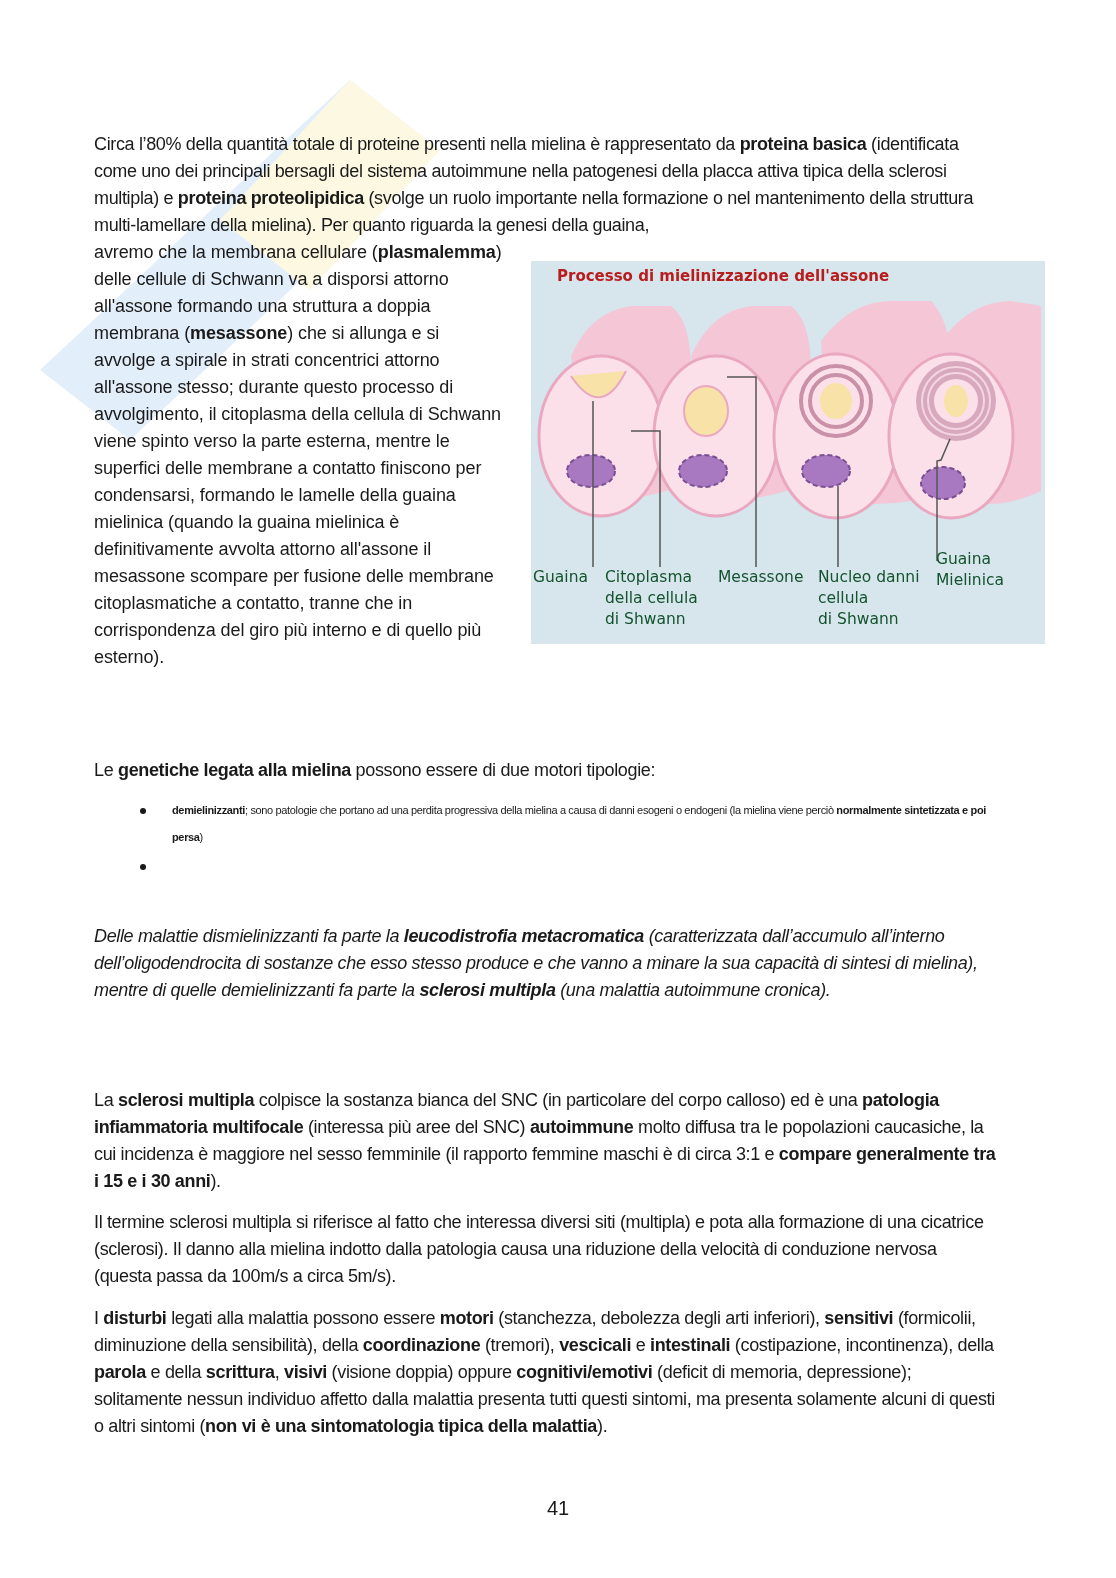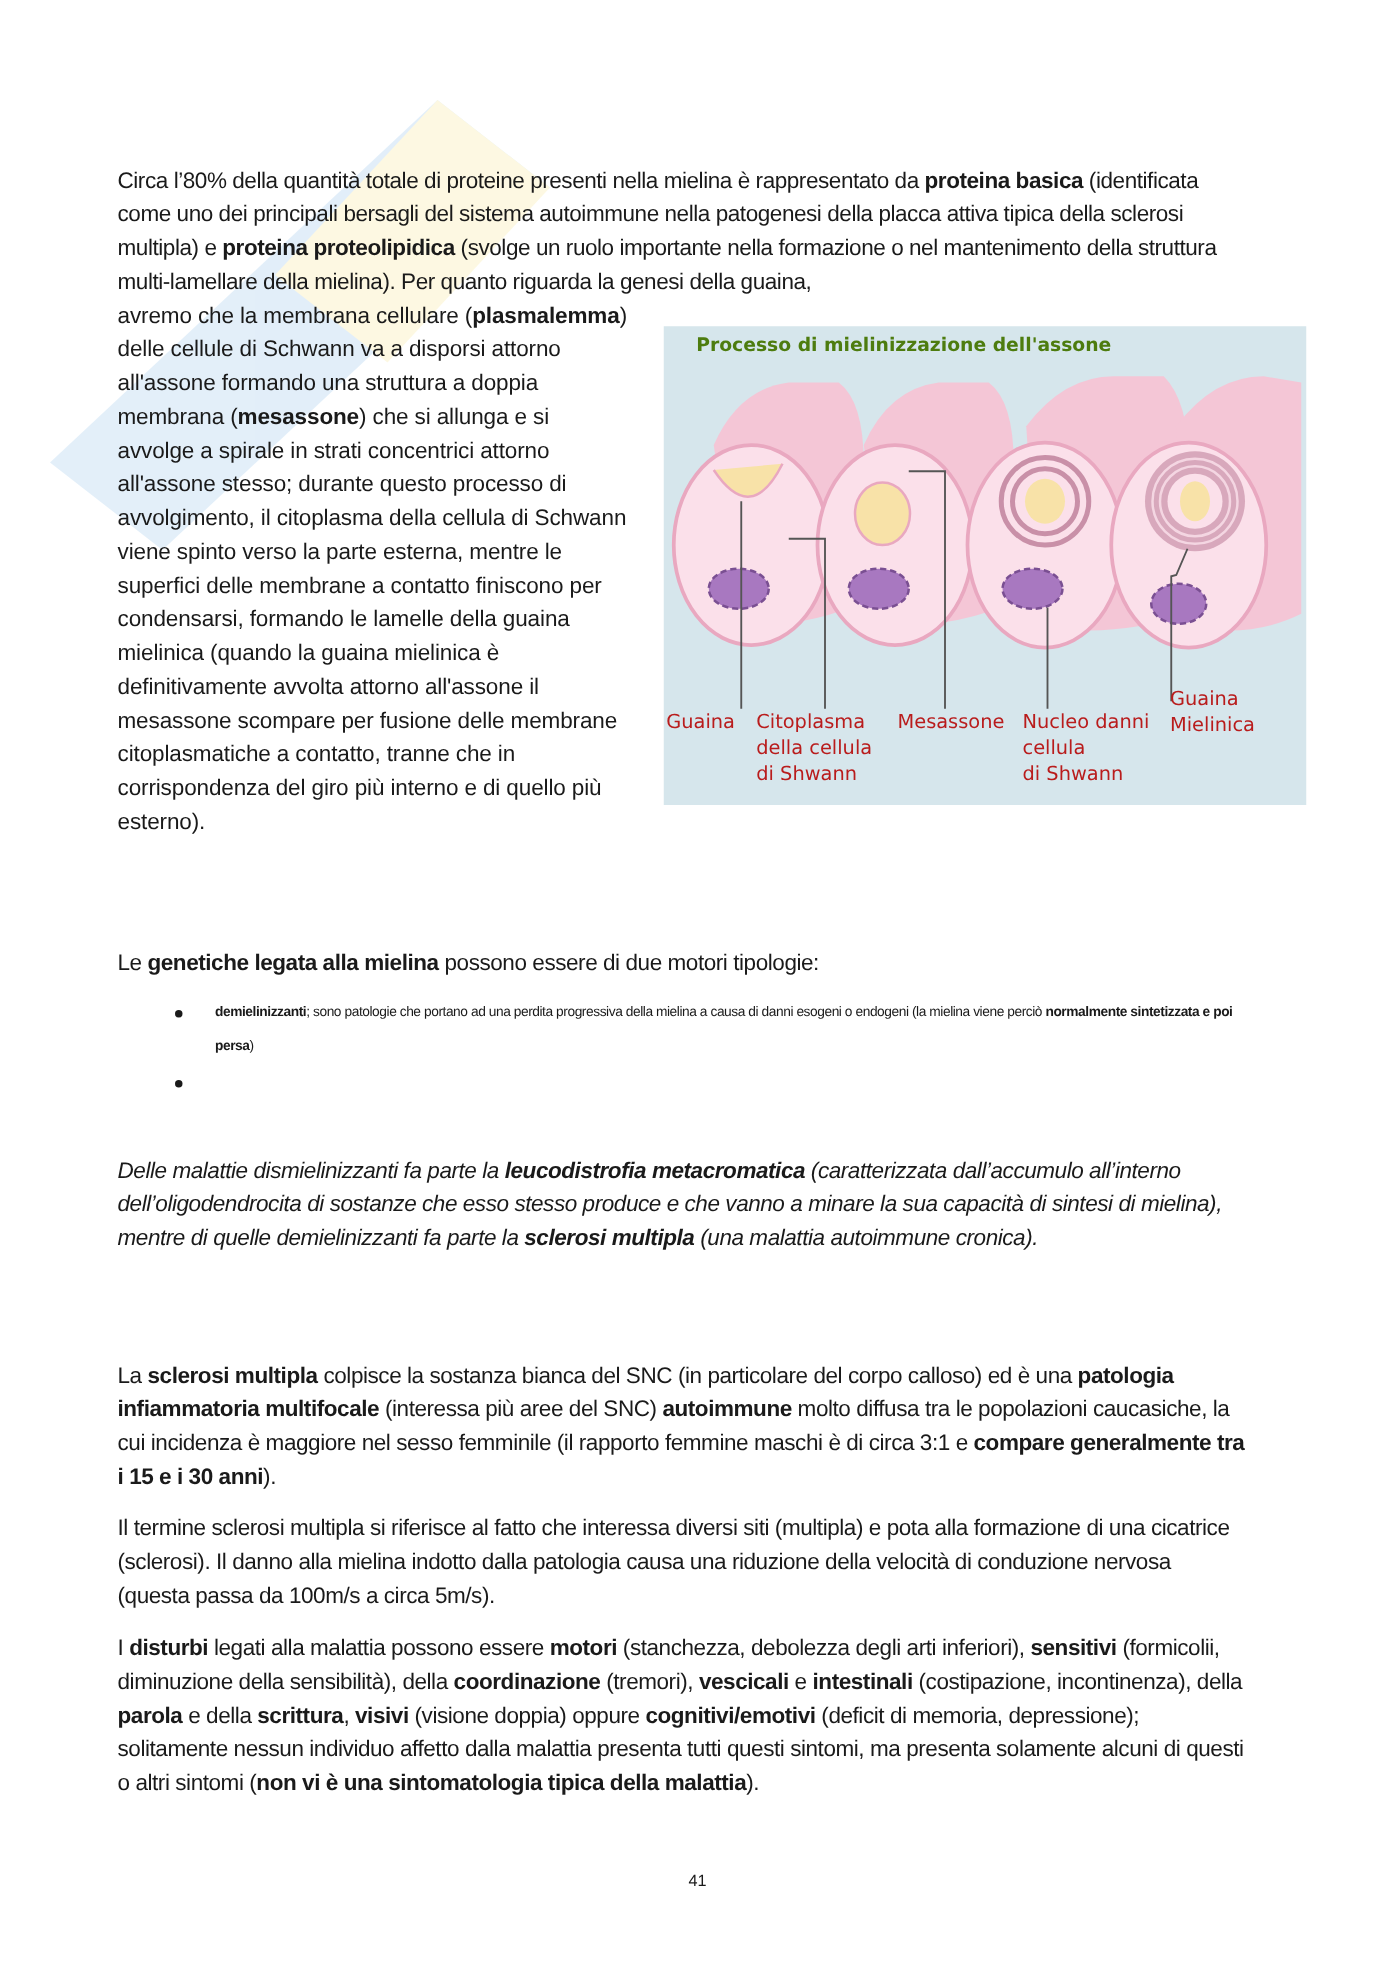--- a/index.html
+++ b/index.html
@@ -5,31 +5,31 @@
   html, body { margin: 0; padding: 0; background: #ffffff; }
   body { width: 1116px; height: 1578px; position: relative; overflow: hidden;
          font-family: "Liberation Sans", sans-serif; color: #1a1a1a; }
   .watermark { position: absolute; left: 20px; top: 40px; width: 480px; height: 420px; pointer-events: none; }
   .p { position: absolute; left: 94px; font-size: 18px; line-height: 27px; letter-spacing: -0.35px; }
   .p b { font-weight: bold; }
   #p1 { top: 131px; width: 900px; }
   #p1-wrap { top: 239px; width: 410px; letter-spacing: -0.1px; }
   .figure { position: absolute; left: 531px; top: 261px; width: 514px; height: 383px; background: #d6e6ec; }
   .figure svg { position: absolute; left: 0; top: 0; }
-  .fig-title { position: absolute; left: 26px; top: 6px; font-family: "DejaVu Sans", sans-serif; font-weight: bold; font-size: 15px; color: #4d7c0f; }
-  .fig-label { position: absolute; font-family: "DejaVu Sans", sans-serif; font-size: 15.5px; line-height: 21px; color: #b91c1c; white-space: pre-line; }
+  .fig-title { position: absolute; left: 26px; top: 6px; font-family: "DejaVu Sans", sans-serif; font-weight: bold; font-size: 15px; color: #b91c1c; }
+  .fig-label { position: absolute; font-family: "DejaVu Sans", sans-serif; font-size: 15.5px; line-height: 21px; color: #14532d; white-space: pre-line; }
   #p2 { top: 757px; width: 900px; }
   .bullets { position: absolute; left: 106px; top: 797px; width: 900px; font-size: 11px; line-height: 27px; letter-spacing: -0.35px; }
   .bullet { position: relative; padding-left: 66px; margin-bottom: 2px; }
   .bullet .dot { position: absolute; left: 34px; top: 11px; width: 6px; height: 6px; border-radius: 50%; background: #1a1a1a; }
   #p3 { top: 923px; width: 900px; font-style: italic; }
   #p4 { top: 1087px; width: 910px; }
   #p5 { top: 1209px; width: 900px; }
   #p6 { top: 1305px; width: 910px; }
-  .page-number { position: absolute; left: 0; width: 1116px; top: 1497px; text-align: center; font-size: 13px; }
+  .page-number { position: absolute; left: 0; width: 1116px; top: 1497px; text-align: center; font-size: 20px; }
 </style>
 </head>
 <body>
 
 <svg class="watermark" viewBox="0 0 480 420">
   <g opacity="0.14">
     <polygon points="20,330 330,40 420,110 110,400" fill="#3a8fd8"></polygon>
     <polygon points="200,180 330,40 420,110 290,250" fill="#f2d23a"></polygon>
   </g>
 </svg>

